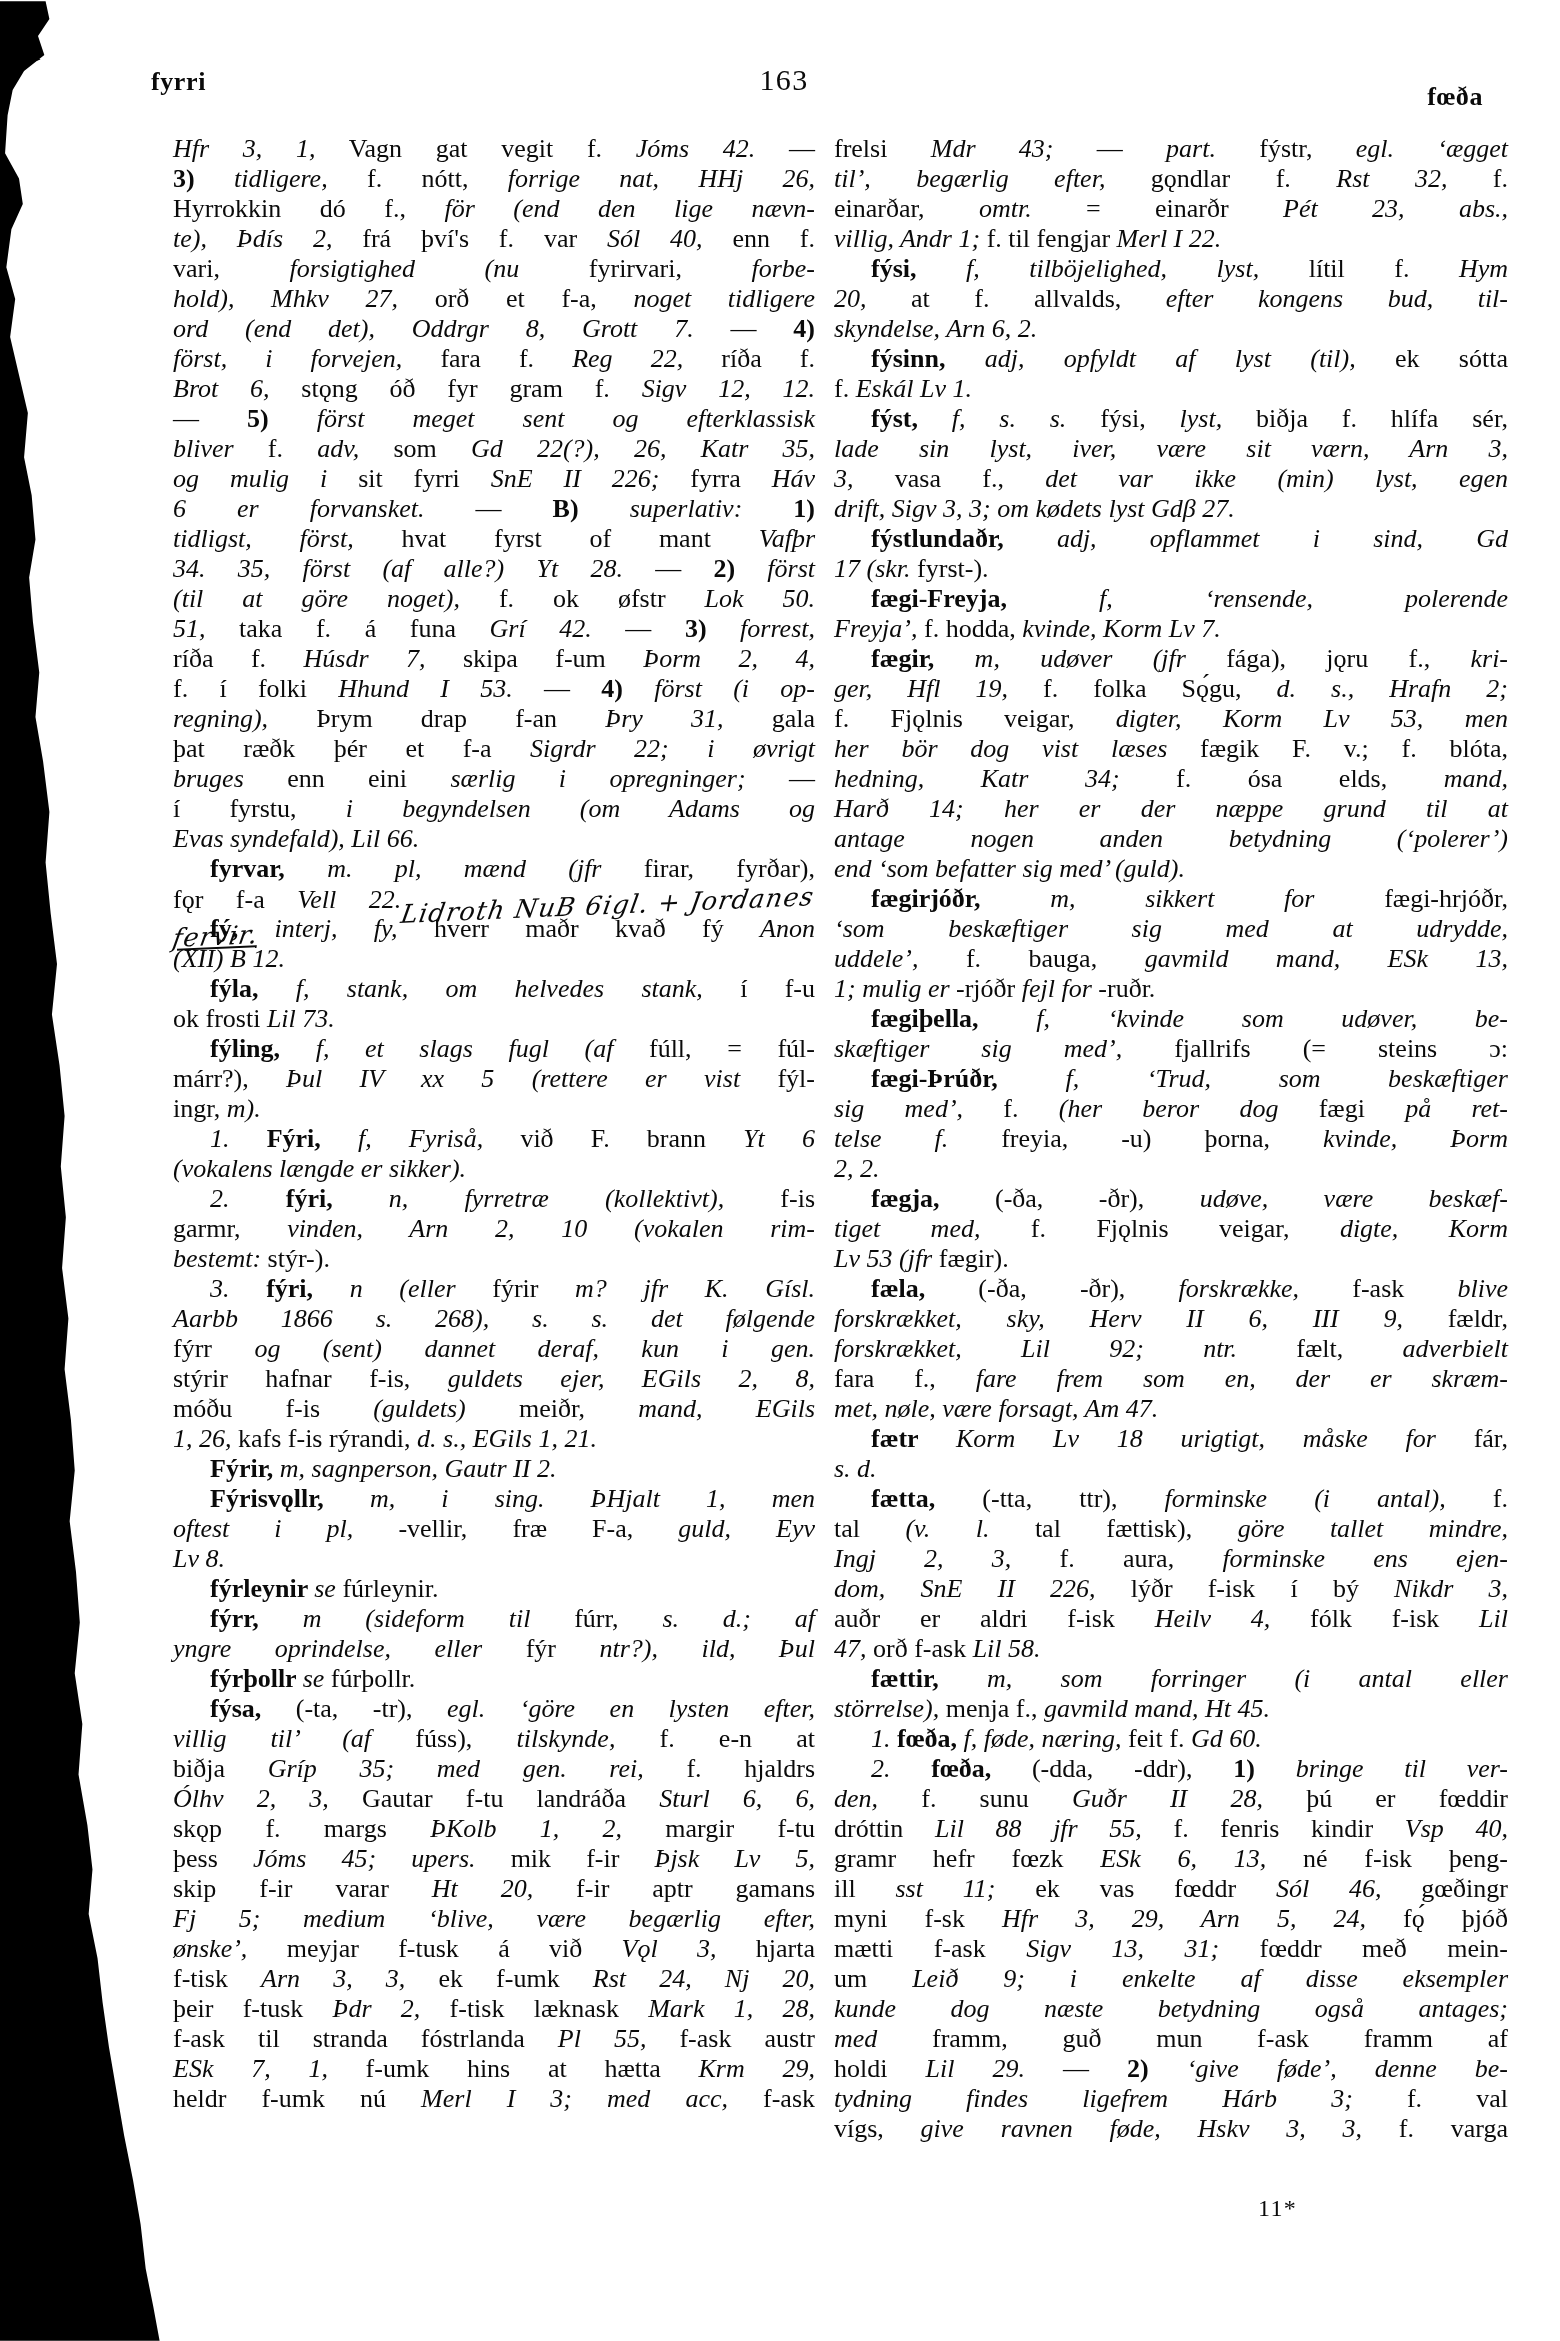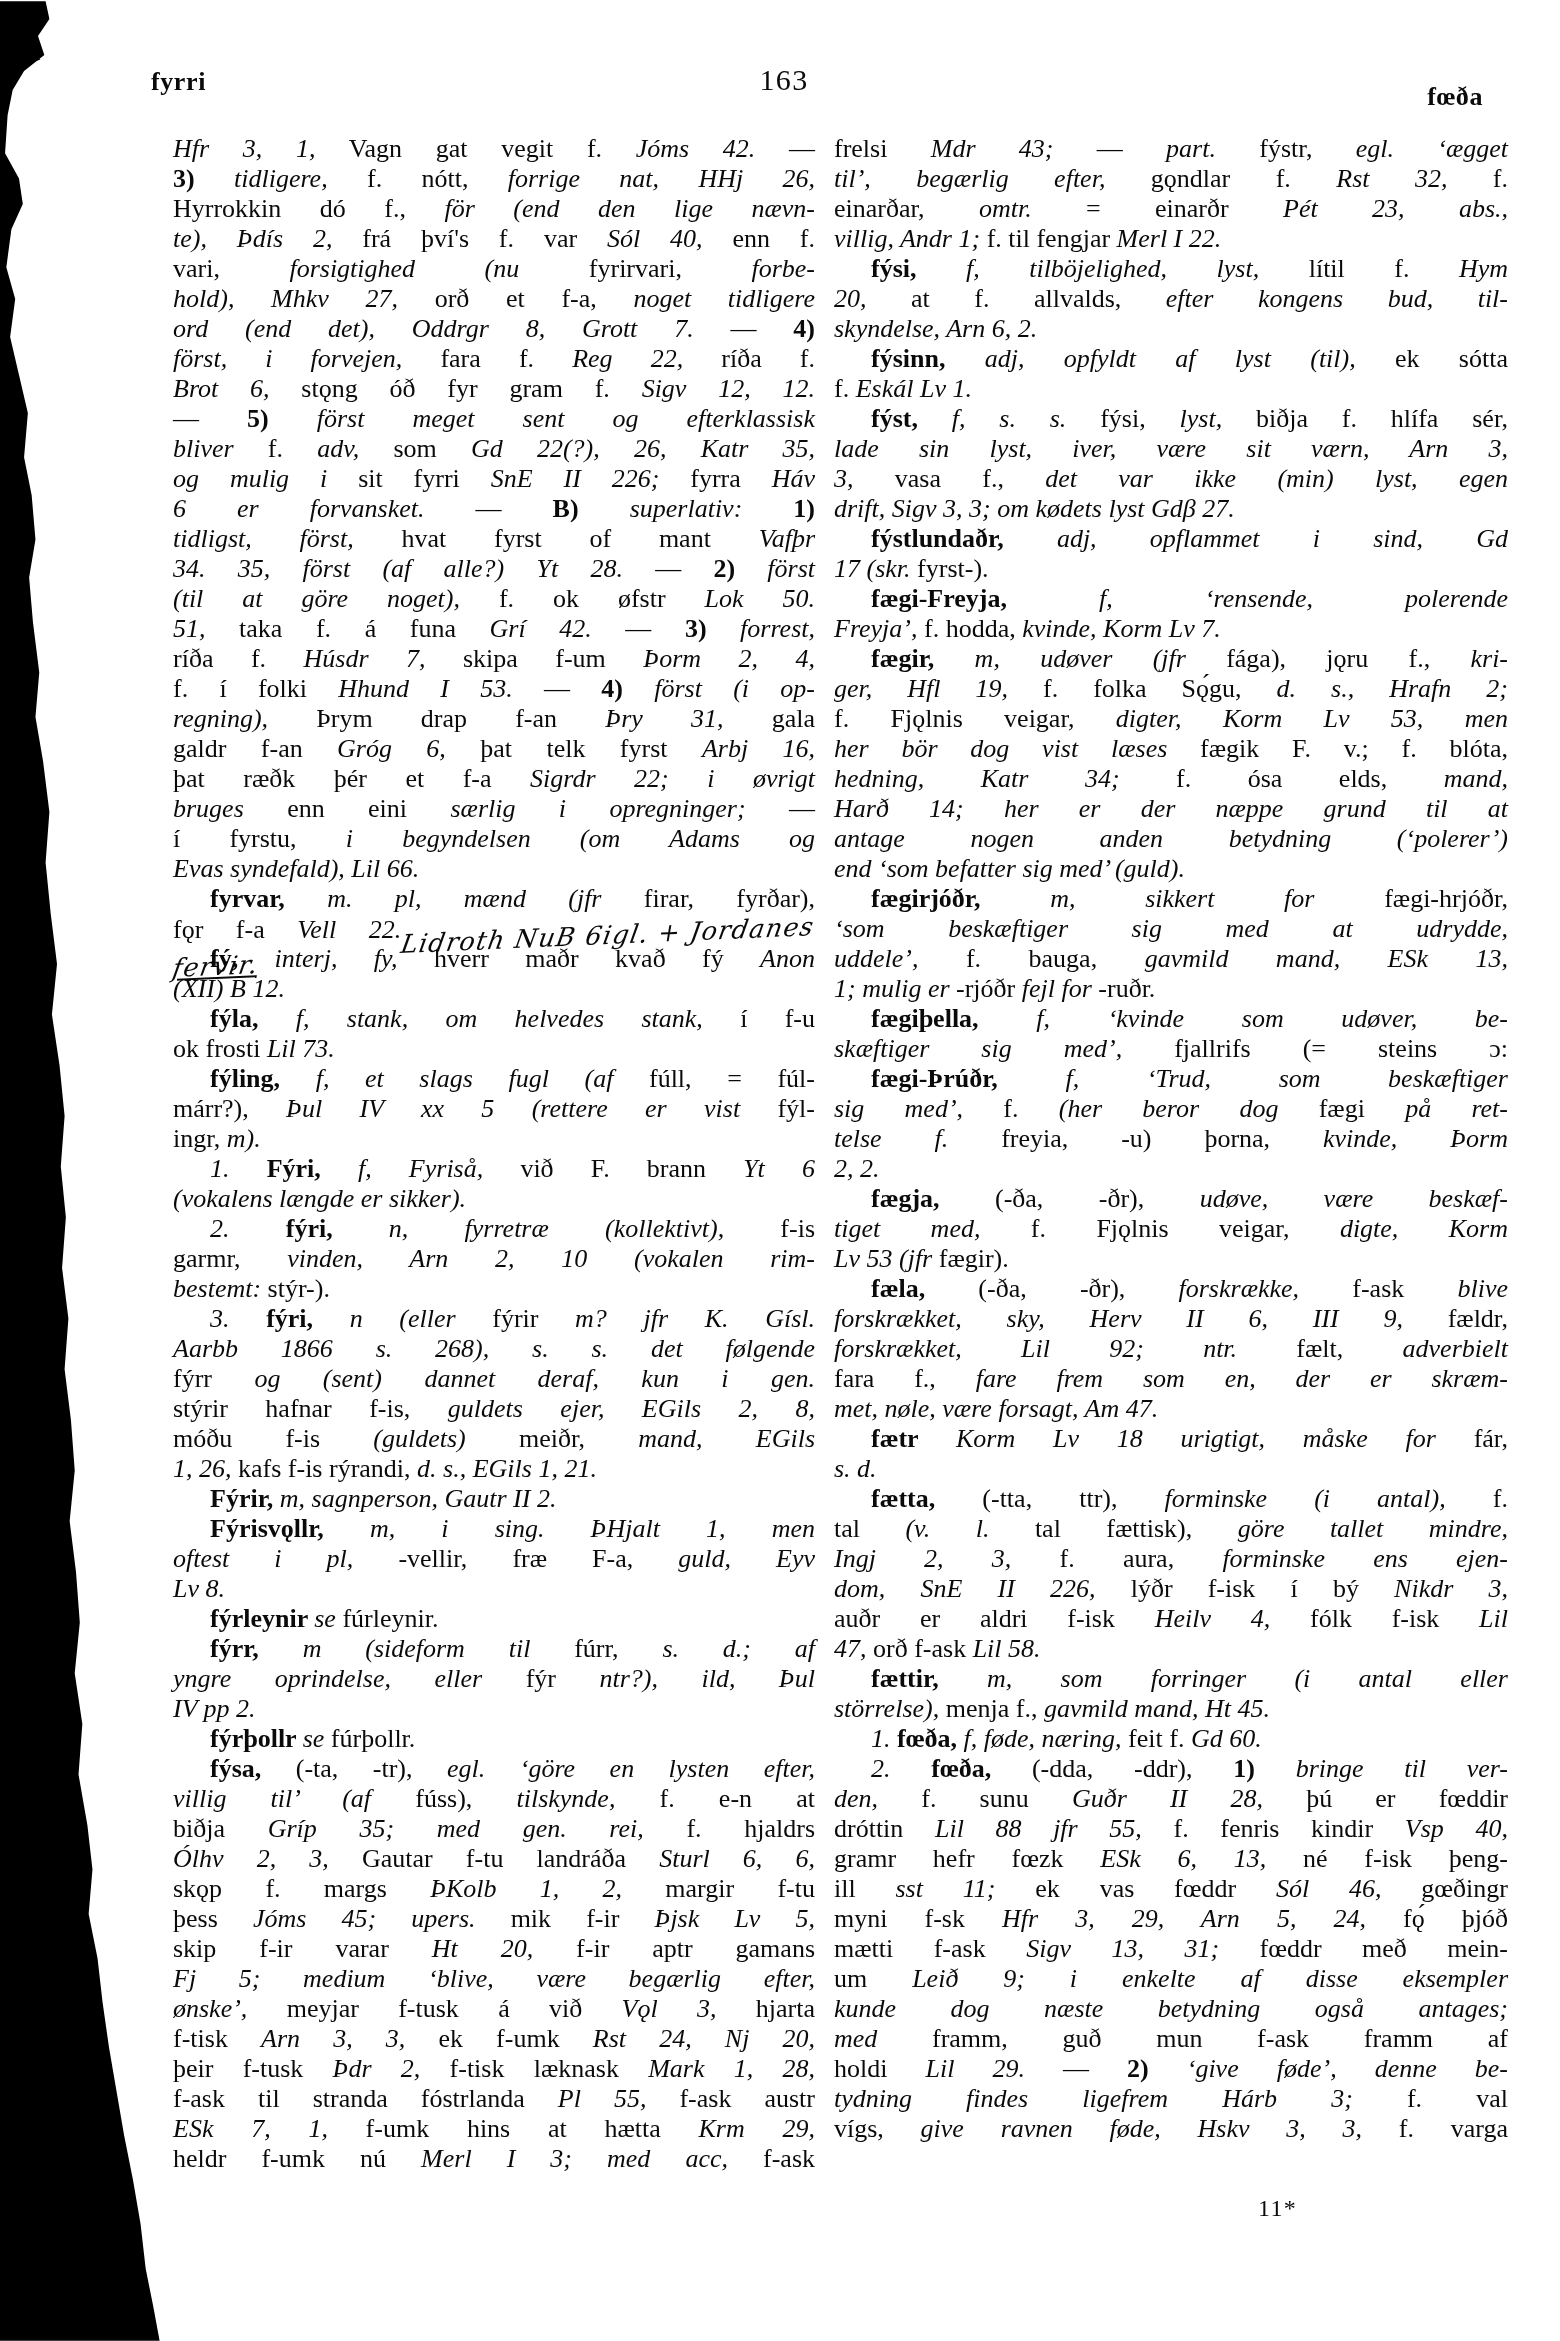--- a/index.html
+++ b/index.html
@@ -74,21 +74,20 @@
       <div class="line"><span class="it">bliver </span><span>f. </span><span class="it">adv,</span><span> som </span><span class="it">Gd 22(?), 26, Katr 35,</span></div>
       <div class="line"><span class="it">og mulig i </span><span>sit fyrri </span><span class="it">SnE II 226;</span><span> fyrra </span><span class="it">Háv</span></div>
       <div class="line"><span class="it">6 er forvansket.</span><span> — </span><span class="bd">B) </span><span class="it">superlativ: </span><span class="bd">1)</span></div>
       <div class="line"><span class="it">tidligst, först,</span><span> hvat fyrst of mant </span><span class="it">Vafþr</span></div>
       <div class="line"><span class="it">34. 35, först (af alle?) Yt 28.</span><span> — </span><span class="bd">2) </span><span class="it">först</span></div>
       <div class="line"><span class="it">(til at göre noget),</span><span> f. ok øfstr </span><span class="it">Lok 50.</span></div>
       <div class="line"><span class="it">51,</span><span> taka f. á funa </span><span class="it">Grí 42.</span><span> — </span><span class="bd">3) </span><span class="it">forrest,</span></div>
       <div class="line"><span>ríða f. </span><span class="it">Húsdr 7,</span><span> skipa f-um </span><span class="it">Þorm 2, 4,</span></div>
       <div class="line"><span>f. í folki </span><span class="it">Hhund I 53.</span><span> — </span><span class="bd">4) </span><span class="it">först (i op-</span></div>
       <div class="line"><span class="it">regning),</span><span> Þrym drap f-an </span><span class="it">Þry 31,</span><span> gala</span></div>
-      <div class="line"><span>galdr f-an </span><span class="it">Gróg 6,</span><span> þat telk fyrst </span><span class="it">Arbj 16,</span></div>
       <div class="line"><span>þat ræðk þér et f-a </span><span class="it">Sigrdr 22;</span><span> </span><span class="it">i øvrigt</span></div>
       <div class="line"><span class="it">bruges </span><span>enn eini </span><span class="it">særlig i opregninger;</span><span> —</span></div>
       <div class="line"><span>í fyrstu, </span><span class="it">i begyndelsen (om Adams og</span></div>
       <div class="line end"><span class="it">Evas syndefald), Lil 66.</span></div>
       <div class="line ind"><span class="bd">fyrvar, </span><span class="it">m. pl, mænd (jfr </span><span>firar, fyrðar),</span></div>
       <div class="line end"><span>fǫr f-a </span><span class="it">Vell 22.</span><span class="hand">Lidroth NuB 6igl. + Jordanes </span><span class="hand und">fervir.</span></div>
       <div class="line ind"><span class="bd">fý, </span><span class="it">interj, fy,</span><span> hverr maðr kvað fý </span><span class="it">Anon</span></div>
       <div class="line end"><span class="it">(XII) B 12.</span></div>
       <div class="line ind"><span class="bd">fýla, </span><span class="it">f, stank, om helvedes stank,</span><span> í f-u</span></div>
       <div class="line end"><span>ok frosti </span><span class="it">Lil 73.</span></div>
@@ -106,21 +105,20 @@
       <div class="line"><span>stýrir hafnar f-is, </span><span class="it">guldets ejer, EGils 2, 8,</span></div>
       <div class="line"><span>móðu f-is </span><span class="it">(guldets) </span><span>meiðr, </span><span class="it">mand, EGils</span></div>
       <div class="line end"><span class="it">1, 26,</span><span> kafs f-is rýrandi, </span><span class="it">d. s., EGils 1, 21.</span></div>
       <div class="line ind end"><span class="bd">Fýrir, </span><span class="it">m, sagnperson, Gautr II 2.</span></div>
       <div class="line ind"><span class="bd">Fýrisvǫllr, </span><span class="it">m, i sing. ÞHjalt 1, men</span></div>
       <div class="line"><span class="it">oftest i pl,</span><span> -vellir, fræ F-a, </span><span class="it">guld, Eyv</span></div>
       <div class="line end"><span class="it">Lv 8.</span></div>
       <div class="line ind end"><span class="bd">fýrleynir </span><span class="it">se </span><span>fúrleynir.</span></div>
       <div class="line ind"><span class="bd">fýrr, </span><span class="it">m (sideform til </span><span>fúrr, </span><span class="it">s. d.; af</span></div>
       <div class="line"><span class="it">yngre oprindelse, eller </span><span>fýr </span><span class="it">ntr?), ild, Þul</span></div>
-      <div class="line end"><span class="it">IV pp 2.</span></div>
       <div class="line ind end"><span class="bd">fýrþollr </span><span class="it">se </span><span>fúrþollr.</span></div>
       <div class="line ind"><span class="bd">fýsa, </span><span>(-ta, -tr), </span><span class="it">egl. ‘göre en lysten efter,</span></div>
       <div class="line"><span class="it">villig til’ (af </span><span>fúss), </span><span class="it">tilskynde,</span><span> f. e-n at</span></div>
       <div class="line"><span>biðja </span><span class="it">Gríp 35; med gen. rei,</span><span> f. hjaldrs</span></div>
       <div class="line"><span class="it">Ólhv 2, 3,</span><span> Gautar f-tu landráða </span><span class="it">Sturl 6, 6,</span></div>
       <div class="line"><span>skǫp f. margs </span><span class="it">ÞKolb 1, 2,</span><span> margir f-tu</span></div>
       <div class="line"><span>þess </span><span class="it">Jóms 45; upers.</span><span> mik f-ir </span><span class="it">Þjsk Lv 5,</span></div>
       <div class="line"><span>skip f-ir varar </span><span class="it">Ht 20,</span><span> f-ir aptr gamans</span></div>
       <div class="line"><span class="it">Fj 5; medium ‘blive, være begærlig efter,</span></div>
       <div class="line"><span class="it">ønske’,</span><span> meyjar f-tusk á við </span><span class="it">Vǫl 3,</span><span> hjarta</span></div>

